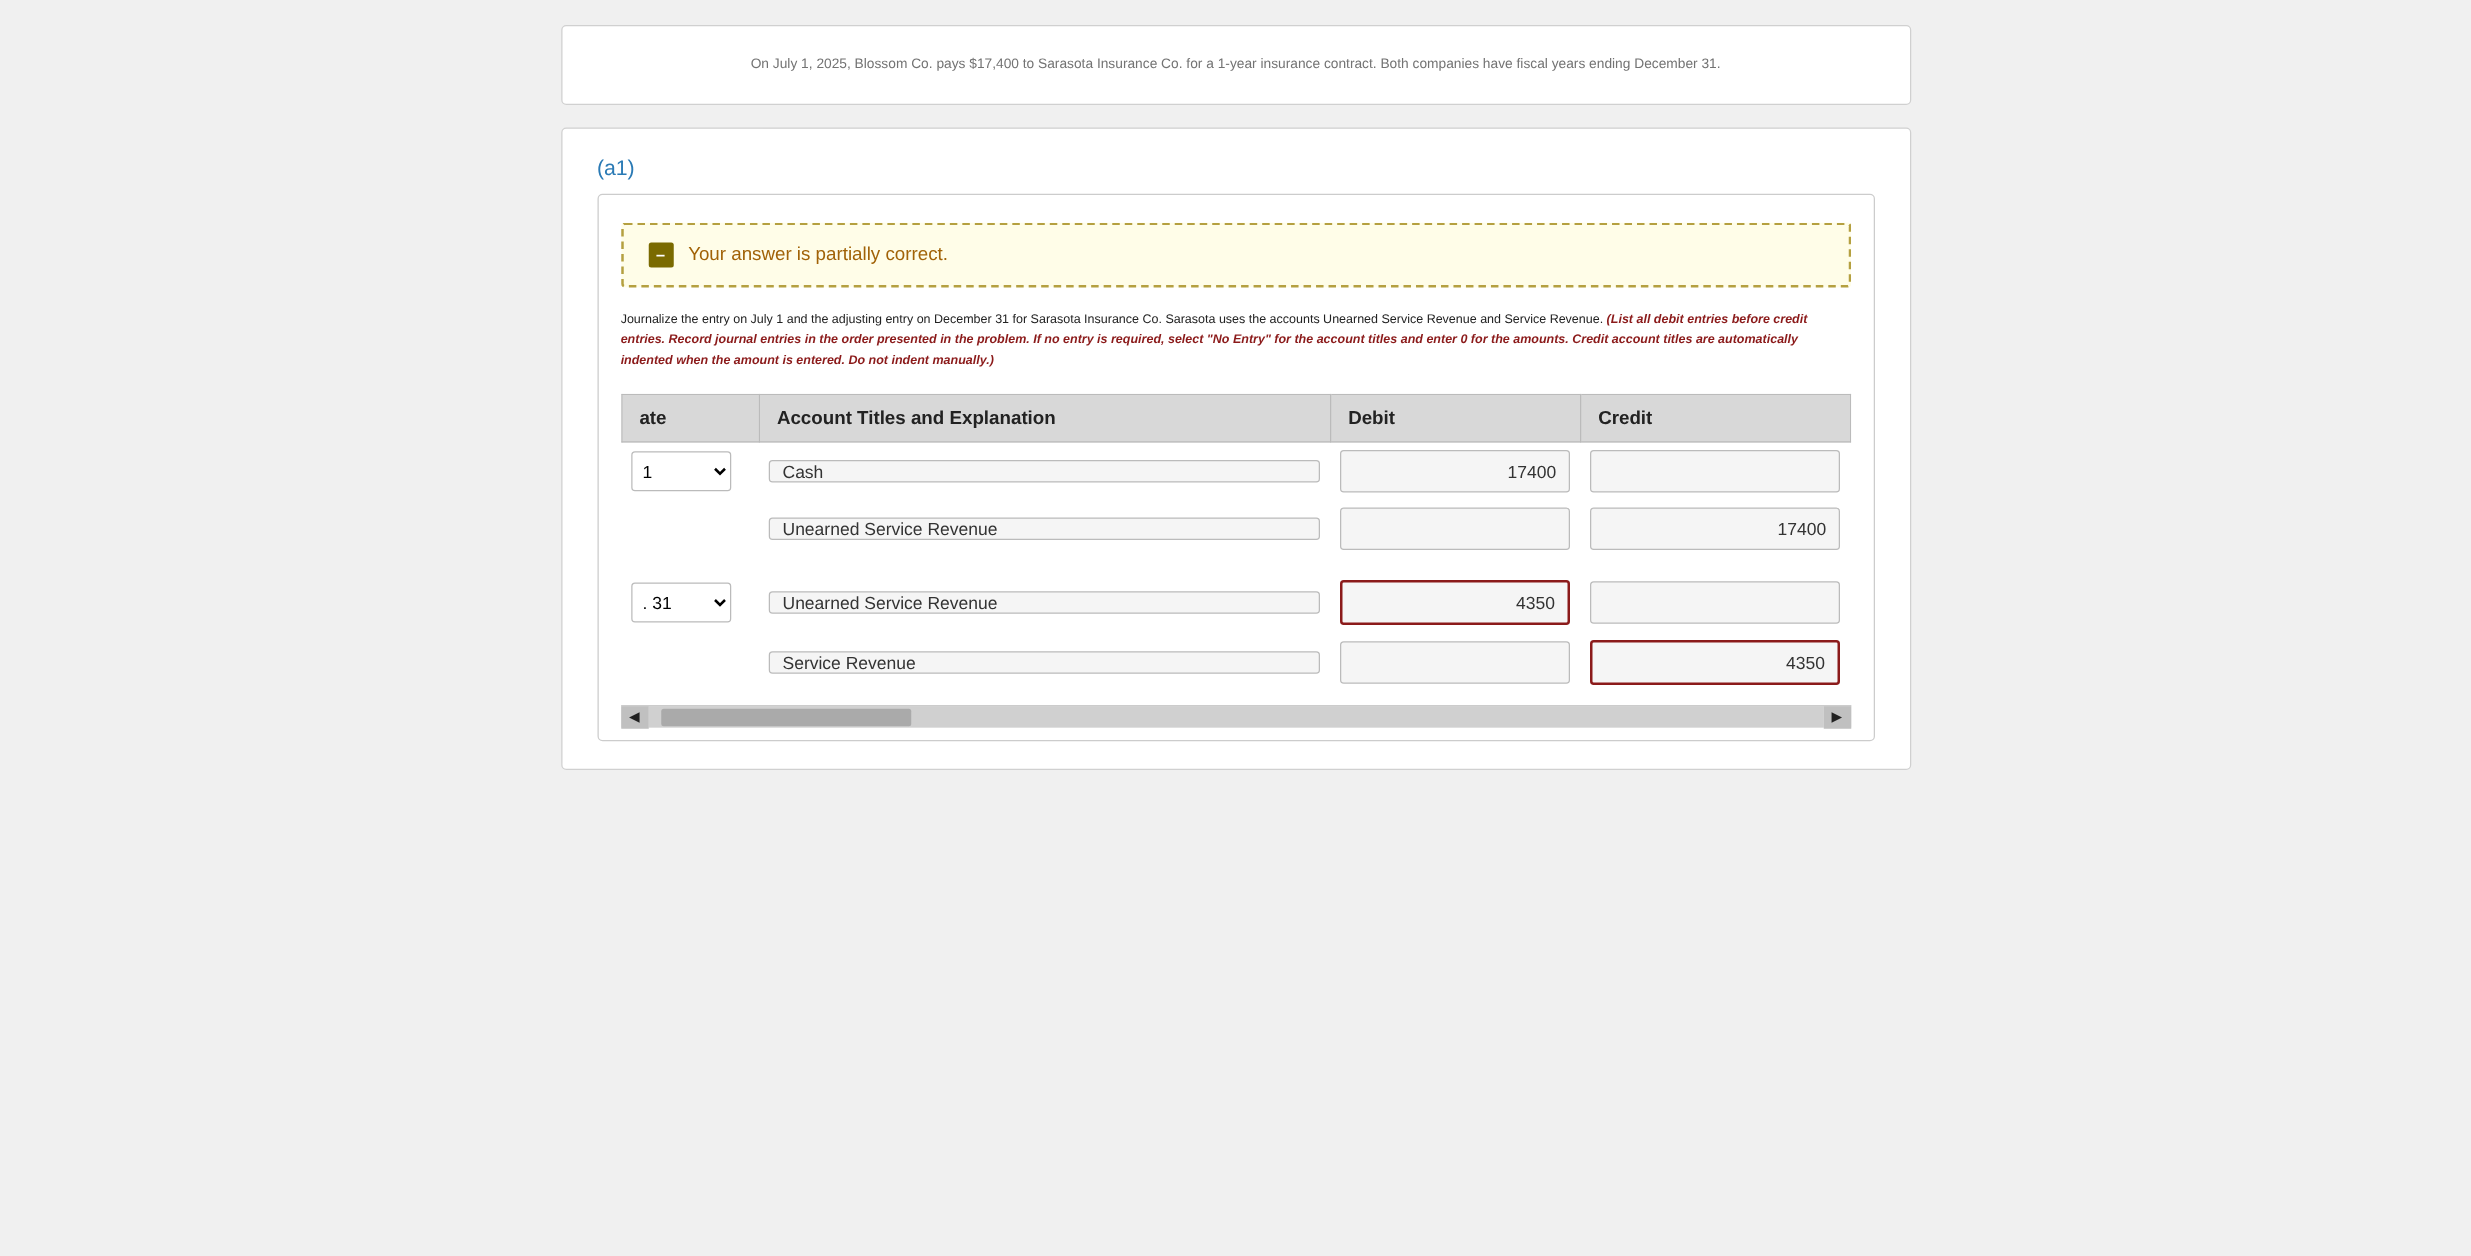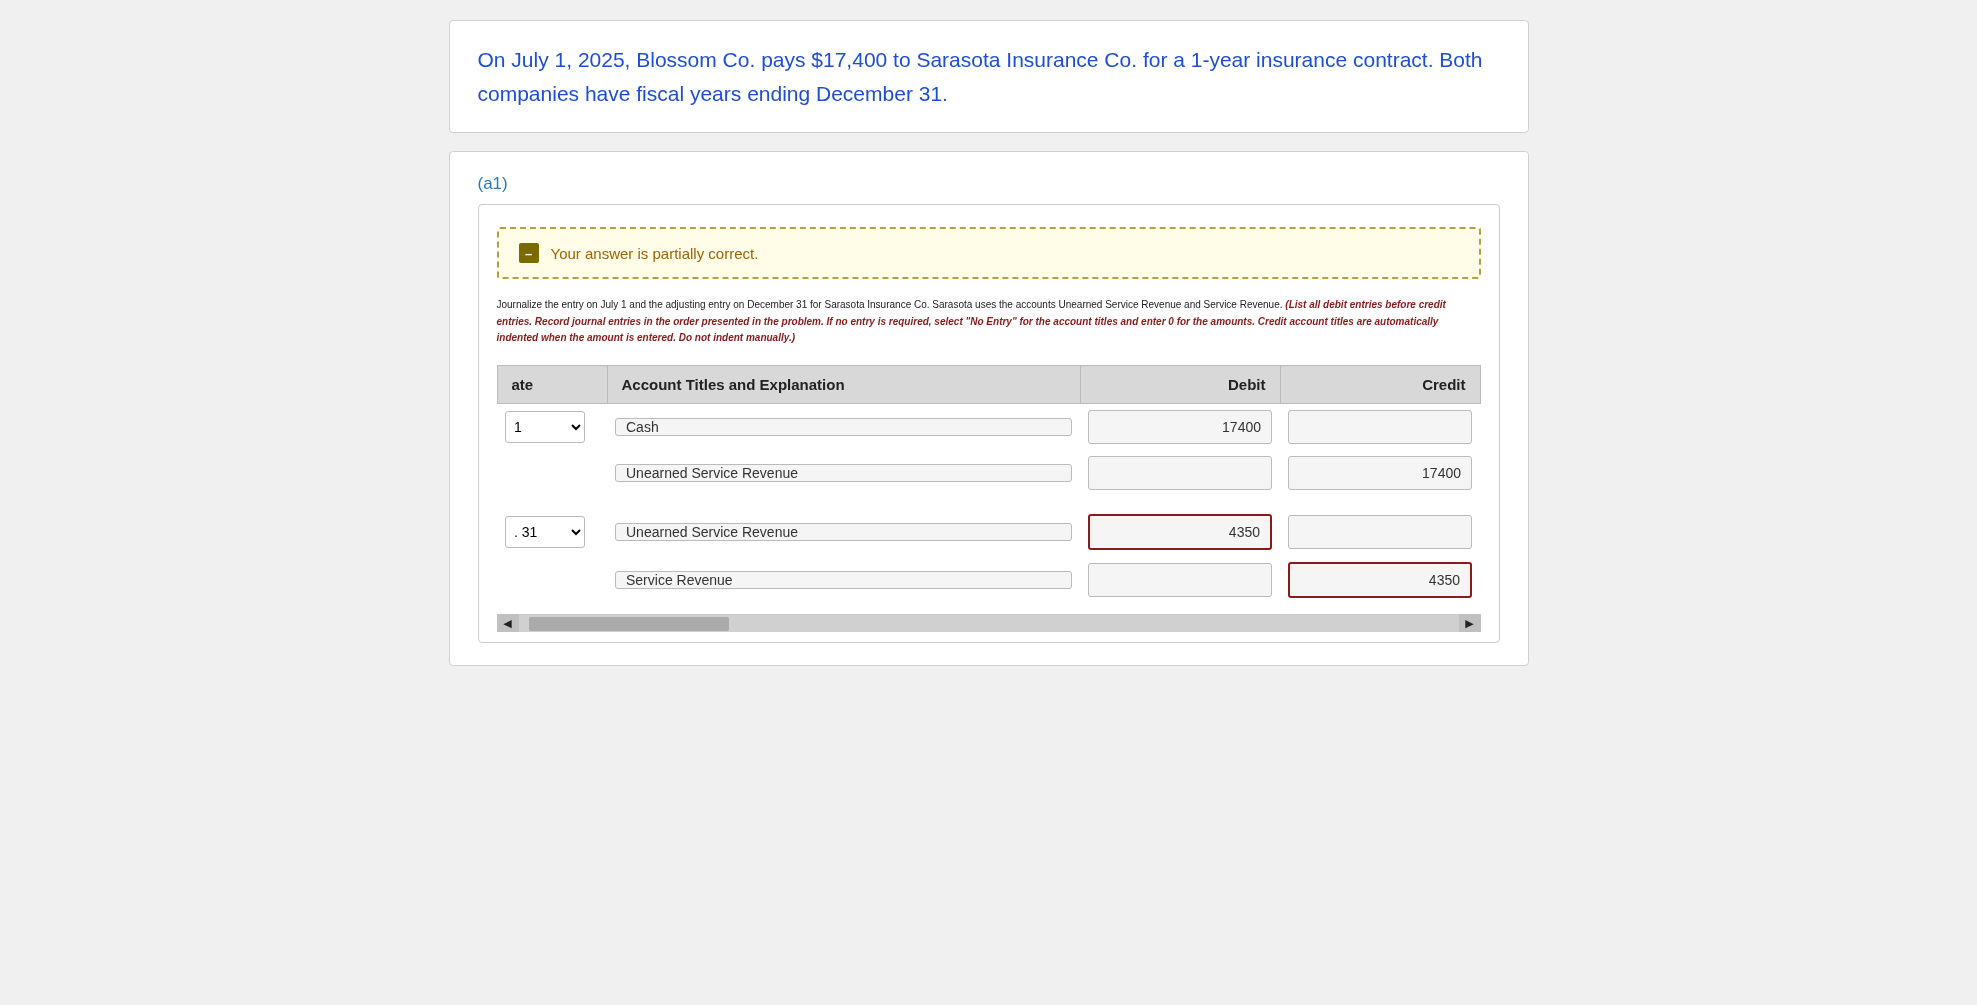--- a/index.html
+++ b/index.html
@@ -15,23 +15,24 @@
       padding: 20px 10px;
     }
     .card {
       background: #fff;
       border: 1px solid #d0d0d0;
       border-radius: 4px;
       margin-bottom: 18px;
       padding: 22px 28px;
     }
     .intro-text {
-      font-size: 21px;
+      font-size: 11px;
       line-height: 1.6;
-      color: #1d4ed8;
+      color: #737373;
+      text-align: center;
     }
     .section-label {
       color: #2a7ab5;
       font-size: 17px;
       font-weight: normal;
       margin-bottom: 10px;
     }
     .alert-box {
       border: 2px dashed #b5a040;
       background: #fffde8;
@@ -76,31 +77,30 @@
     }
     .journal-table th {
       background: #d8d8d8;
       font-weight: bold;
       font-size: 15px;
       padding: 10px 14px;
       text-align: left;
       border: 1px solid #bbb;
     }
     .journal-table th.right-align {
-      text-align: right;
     }
     .journal-table td {
       padding: 6px 8px;
       border: none;
       vertical-align: middle;
     }
     .col-date { width: 110px; }
     .col-account { width: auto; }
     .col-debit { width: 200px; }
-    .col-credit { width: 200px; }
+    .col-credit { width: 216px; }
     .date-select {
       width: 80px;
       padding: 6px 4px;
       border: 1px solid #bbb;
       border-radius: 3px;
       background: #fff;
       font-size: 14px;
     }
     .account-input {
       width: 100%;

